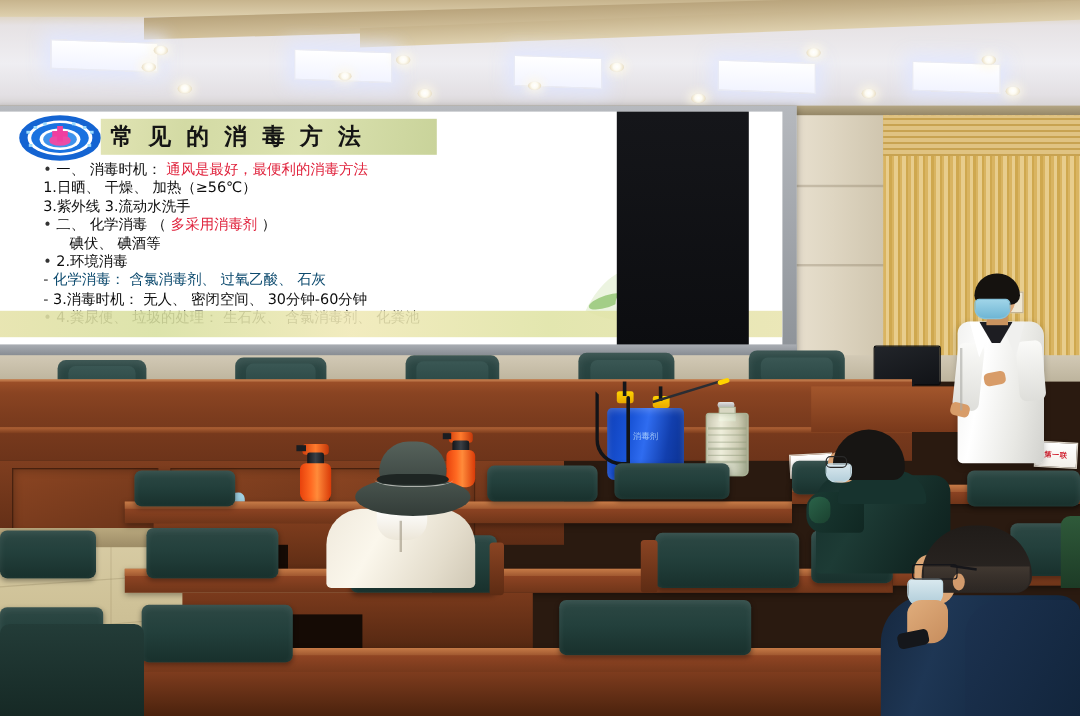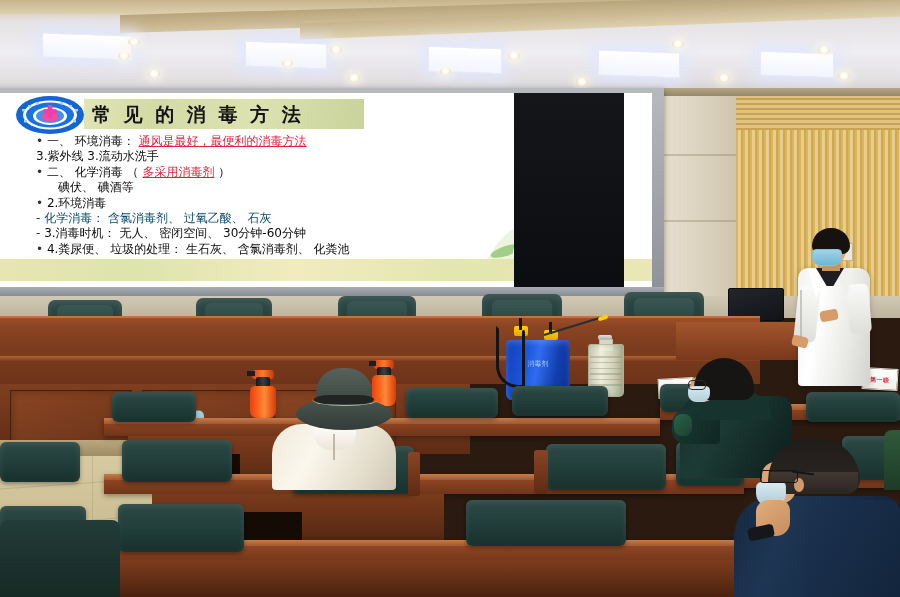--- a/index.html
+++ b/index.html
@@ -47,21 +47,21 @@
   
   #screen-frame{left:-4px;top:88px;width:668px;height:208px;
     background:linear-gradient(180deg,#b6b9be,#8d9298);
     box-shadow:0 2px 6px rgba(0,0,0,.35);}
   #screen{left:0px;top:93px;width:652px;height:196px;background:#ffffff;overflow:hidden;}
   #screen-dark{left:514px;top:93px;width:110px;height:196px;
     background:linear-gradient(180deg,#15161a,#0c0d10);}
   #screen-bottom-bar{left:-4px;top:287px;width:668px;height:12px;
     background:linear-gradient(180deg,#a9adb3,#7d8288);}
   .sline{white-space:nowrap;}
-  .s-red{color:#e0223c;text-decoration:underline;}
+  .s-red{color:#e0223c;}
   .s-blue{color:#0c4a6e;}
   .s-ind{padding-left:22px;}
   .bull{color:#333;}
 
   
   #podium-wallband{left:0;top:296px;width:900px;height:22px;
     background:linear-gradient(180deg,#d2c9b5,#bdb49d);}
   #podium-desk{left:0;top:318px;width:760px;height:66px;
     background:linear-gradient(180deg,#9c4f28 0%,#8a4422 14%,#7c3c1e 45%,#6d341a 100%);}
   #podium-desk-top{left:0;top:316px;width:760px;height:8px;
@@ -311,23 +311,24 @@
     </svg>
 
     <div class="abs" style="left:84px;top:6px;width:280px;height:30px;
          background:linear-gradient(100deg,#dfe2ae,#cfd79c 25%,#d9e0aa 60%,#c4cf91);opacity:.92;"></div>
     <div class="abs" id="slide-title-el" style="left:92px;top:7px;width:276px;height:28px;font-size:19px;font-weight:700;color:#141414;
                 letter-spacing:3px;line-height:28px;white-space:nowrap;">常 见 的 消 毒 方 法</div>
 
     <div class="abs" style="left:36px;top:41px;width:610px;font-size:12px;line-height:15.4px;color:#0d0d0d;">
       <div class="sline">
         <span class="bull">•</span>
-        <span>一、 环境消毒：</span>
+        <span>一、 消毒时机：</span>
         <span class="s-red">通风是最好，最便利的消毒方法</span>
       </div>
+      <div class="sline">1.日晒、 干燥、 加热（≥56℃）</div>
       <div class="sline">3.紫外线                    3.流动水洗手</div>
       <div class="sline">
         <span class="bull">•</span>
         <span>二、 化学消毒 （</span>
         <span class="s-red">多采用消毒剂</span>
         <span>）</span>
       </div>
       <div class="sline s-ind">碘伏、 碘酒等</div>
       <div class="sline">
         <span class="bull">•</span>

